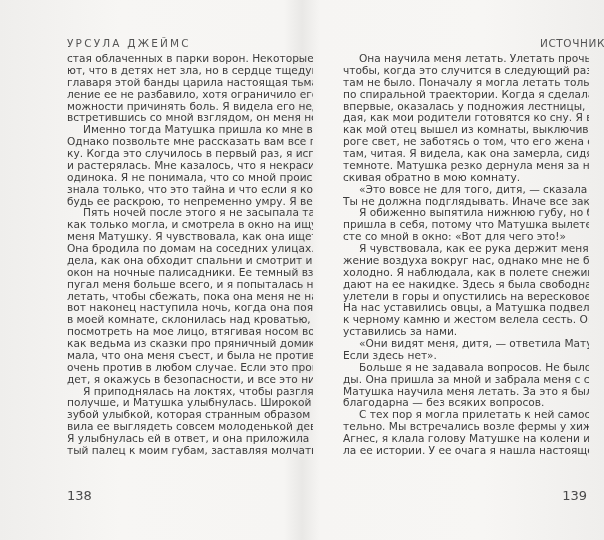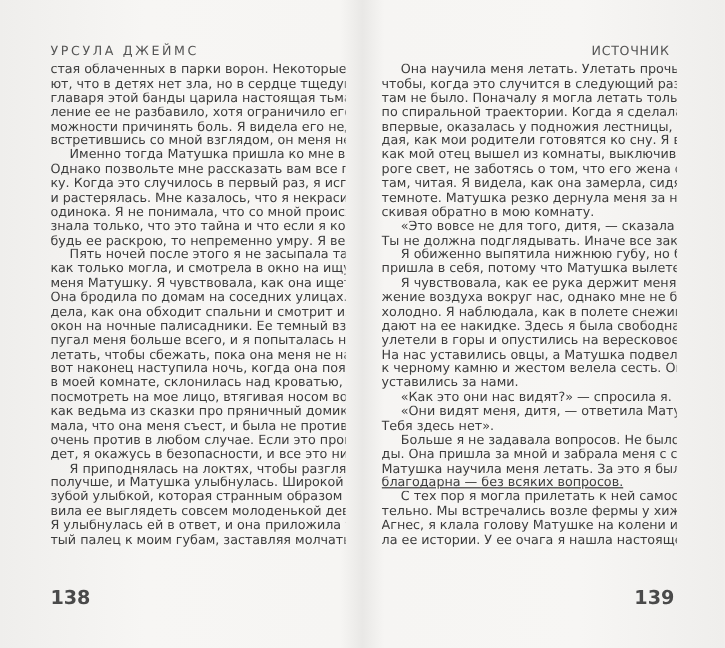--- a/index.html
+++ b/index.html
@@ -5,40 +5,40 @@
   html, body { margin:0; padding:0; }
   body {
     width:604px; height:540px; overflow:hidden;
     background:#f4f3f1;
     font-family:"DejaVu Sans", sans-serif;
     color:#3a3a3a;
     position:relative;
   }
   .spread { position:absolute; left:0; top:0; width:604px; height:540px;
     background:linear-gradient(to right,#efeeec 0%,#f7f6f4 20%,#f6f5f3 47%,#e9e8e6 50%,#f6f5f3 53%,#f7f6f4 80%,#efeeec 100%); }
-  .page { position:absolute; top:0; height:540px; }
+  .page { position:absolute; top:0; height:540px;margin-left:25px; }
   .page.left { left:0; width:302px; }
   .page.right { left:302px; width:302px; }
   .running-head {
     position:absolute; top:37px; font-size:10.5px; letter-spacing:2.2px;
     color:#555; white-space:nowrap;
   }
   .left .running-head { left:42px; }
-  .right .running-head { right:46px; letter-spacing:0.6px; }
+  .right .running-head { right:24px; letter-spacing:0.6px; }
   .body-text { position:absolute; top:53px; width:246px; }
   .left .body-text { left:42px; }
   .right .body-text { left:16px; }
   .line {
     height:16px; line-height:16px; font-size:10.6px; white-space:nowrap;
     text-align:justify; text-align-last:justify; color:#3c3c3c;
     overflow:hidden;
   }
   .line.indent { padding-left:16px; }
   .line.last { text-align-last:left; }
-  .folio { position:absolute; top:488px; font-size:16px; color:#4a4a4a;font-weight:bold; }
+  .folio { position:absolute; top:488px; font-size:13px; color:#4a4a4a; }
   .left .folio { left:42px; }
   .right .folio { right:42px; }
 </style>
 </head>
 <body>
 
 <div class="spread">
 
   <div class="page left">
     <div class="running-head">УРСУЛА ДЖЕЙМС</div>
@@ -92,35 +92,35 @@
         <div class="line" style="height: 11.8889px; line-height: 11.8889px;">дая, как мои родители готовятся ко сну. Я видела,</div>
         <div class="line" style="height: 11.8889px; line-height: 11.8889px;">как мой отец вышел из комнаты, выключив по до-</div>
         <div class="line" style="height: 11.8889px; line-height: 11.8889px;">роге свет, не заботясь о том, что его жена сидит</div>
         <div class="line" style="height: 11.8889px; line-height: 11.8889px;">там, читая. Я видела, как она замерла, сидя одна в</div>
         <div class="line" style="height: 11.8889px; line-height: 11.8889px;">темноте. Матушка резко дернула меня за ногу, вта-</div>
         <div class="line last" style="height: 11.8889px; line-height: 11.8889px;">скивая обратно в мою комнату.</div>
         <div class="line indent" style="height: 11.8889px; line-height: 11.8889px;">«Это вовсе не для того, дитя, — сказала она. —</div>
         <div class="line" style="height: 11.8889px; line-height: 11.8889px;">Ты не должна подглядывать. Иначе все закончится</div>
         <div class="line indent" style="height: 11.8889px; line-height: 11.8889px;">Я обиженно выпятила нижнюю губу, но быстро</div>
         <div class="line" style="height: 11.8889px; line-height: 11.8889px;">пришла в себя, потому что Матушка вылетела вме-</div>
+        <div class="line last" style="height: 11.8889px; line-height: 11.8889px;">сте со мной в окно: «Вот для чего это!»</div>
         <div class="line indent" style="height: 11.8889px; line-height: 11.8889px;">Я чувствовала, как ее рука держит меня, и дви-</div>
         <div class="line" style="height: 11.8889px; line-height: 11.8889px;">жение воздуха вокруг нас, однако мне не было</div>
         <div class="line" style="height: 11.8889px; line-height: 11.8889px;">холодно. Я наблюдала, как в полете снежинки осе-</div>
         <div class="line" style="height: 11.8889px; line-height: 11.8889px;">дают на ее накидке. Здесь я была свободна. Мы</div>
         <div class="line" style="height: 11.8889px; line-height: 11.8889px;">улетели в горы и опустились на вересковое поле.</div>
         <div class="line" style="height: 11.8889px; line-height: 11.8889px;">На нас уставились овцы, а Матушка подвела меня</div>
         <div class="line" style="height: 11.8889px; line-height: 11.8889px;">к черному камню и жестом велела сесть. Овцы</div>
         <div class="line last" style="height: 11.8889px; line-height: 11.8889px;">уставились за нами.</div>
-        <div class="line indent last" style="height: 11.8889px; line-height: 11.8889px;">«Как это они нас видят?» — спросила я.</div>
         <div class="line indent" style="height: 11.8889px; line-height: 11.8889px;">«Они видят меня, дитя, — ответила Матушка. —</div>
-        <div class="line last" style="height: 11.8889px; line-height: 11.8889px;">Тебя здесь нет».</div>
+        <div class="line last" style="height: 11.8889px; line-height: 11.8889px;">Если здесь нет».</div>
         <div class="line indent" style="height: 11.8889px; line-height: 11.8889px;">Больше я не задавала вопросов. Не было нуж-</div>
         <div class="line" style="height: 11.8889px; line-height: 11.8889px;">ды. Она пришла за мной и забрала меня с собой.</div>
         <div class="line" style="height: 11.8889px; line-height: 11.8889px;">Матушка научила меня летать. За это я была ей</div>
-        <div class="line last" style="height: 11.8889px; line-height: 11.8889px; text-decoration: underline;">благодарна — без всяких вопросов.</div>
+        <div class="line last" style="height: 11.8889px; line-height: 11.8889px;">благодарна — без всяких вопросов.</div>
         <div class="line indent" style="height: 11.8889px; line-height: 11.8889px;">С тех пор я могла прилетать к ней самостоя-</div>
         <div class="line" style="height: 11.8889px; line-height: 11.8889px;">тельно. Мы встречались возле фермы у хижины</div>
         <div class="line" style="height: 11.8889px; line-height: 11.8889px;">Агнес, я клала голову Матушке на колени и слуша-</div>
         <div class="line" style="height: 11.8889px; line-height: 11.8889px;">ла ее истории. У ее очага я нашла настоящее убе-</div>
       </div>
     <div class="folio">139</div>
   </div>
 
 </div>
 

